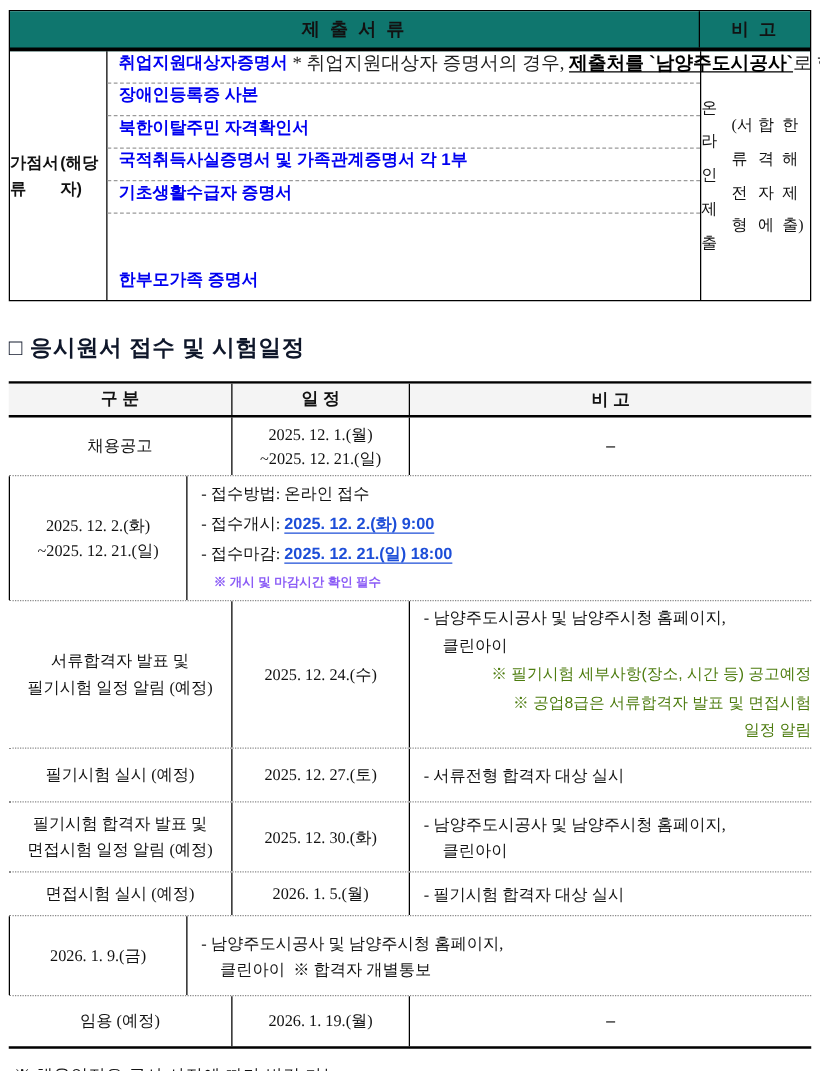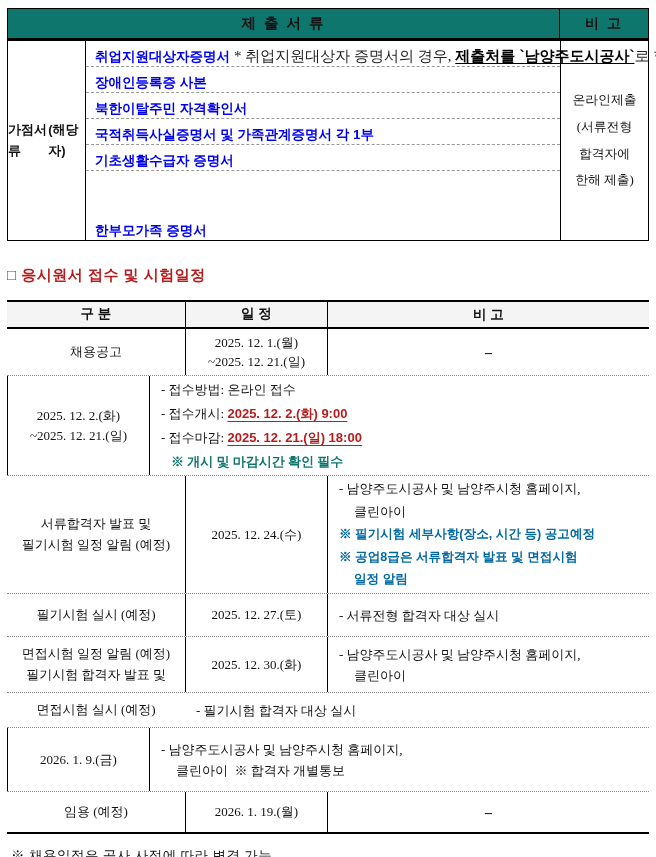--- a/index.html
+++ b/index.html
@@ -13,57 +13,57 @@
   .t1-h-docs{width:551px;display:flex;align-items:center;justify-content:center;
              font-family:"Liberation Sans",sans-serif;font-weight:bold;font-size:14.5px;
              letter-spacing:2px;border-right:1.2px solid #000;}
   .t1-h-remark{flex:1;display:flex;align-items:center;justify-content:center;
              font-family:"Liberation Sans",sans-serif;font-weight:bold;font-size:14px;letter-spacing:2px;}
   .t1-body{display:flex;height:199px;}
   .t1-category{width:77px;border-right:1.2px solid #000;display:flex;
              align-items:center;justify-content:center;font-weight:bold;font-size:13px;
              font-family:"Liberation Sans",sans-serif;line-height:1.55;}
   .t1-items{width:474px;display:flex;flex-direction:column;border-right:1.2px solid #000;}
-  .t1-item{flex:1;display:flex;align-items:flex-end;padding-left:9px;
+  .t1-item{flex:1;display:flex;align-items:flex-start;padding-left:9px;
            border-bottom:1px dashed #9a9a9a;white-space:nowrap;}
   .t1-item:last-child{border-bottom:none;margin-top:44px;}
   .blue-doc{color:#0000f0;font-weight:bold;font-size:13.5px;
             font-family:"Liberation Sans",sans-serif;}
   .note{font-size:15px;color:#222;margin-left:4px;}
   .note-emph{font-family:"Liberation Sans",sans-serif;font-weight:bold;color:#000;
              text-decoration:underline;text-underline-offset:2px;}
-  .t1-remark{flex:1;display:flex;flex-direction:column;align-items:center;justify-content:center;
+  .t1-remark{flex:1;display:flex;align-items:center;justify-content:center;
              font-size:12.8px;line-height:2.1;}
 
   
   .sec-title{margin:25px 0 15px 0;font-family:"Liberation Sans",sans-serif;
-             font-weight:900;font-size:15px;letter-spacing:0.5px;color:#b91c1c;}
+             font-weight:900;font-size:18px;letter-spacing:0.5px;color:#0f172a;}
 
   
   .t2{border-top:2px solid #000;border-bottom:2.2px solid #000;}
   .t2-row{display:flex;border-bottom:1px dotted #8a8a8a;}
   .t2-row:last-child{border-bottom:none;justify-content:center;}
   .t2-head{background:#f4f4f4;border-bottom:2.4px solid #000;height:25px;}
   .t2-head .cell{font-family:"Liberation Sans",sans-serif;font-weight:bold;font-size:13.5px;text-align:center;}
   .c-cat{width:178px;display:flex;flex-direction:column;align-items:center;justify-content:center;
          text-align:center;font-size:13px;line-height:1.55;}
   .c-date{width:141px;border-left:1.5px solid #000;border-right:1.5px solid #000;
           display:flex;flex-direction:column;align-items:center;justify-content:center;
           font-size:13px;line-height:1.5;}
   .c-rem{flex:1;display:flex;flex-direction:column;justify-content:center;
          padding-left:11px;font-size:13px;line-height:21px;}
   .rem-center{align-items:center;padding-left:0;}
   .dash{font-weight:bold;font-size:14px;}
   .lh-lg .c-rem{line-height:24px;}
   .lh-md .c-rem{line-height:22.5px;}
-  .lnk{color:#b91c1c;font-weight:bold;font-family:"Liberation Sans",sans-serif;
+  .lnk{color:#1d4ed8;font-weight:bold;font-family:"Liberation Sans",sans-serif;
        text-decoration:underline;text-underline-offset:2.5px;font-size:13px;}
-  .blue-b{color:#0f766e;font-weight:bold;font-family:Liberation Serif, serif;
-          font-size:13px;padding-left:10px;}
-  .b-goth{font-weight:bold;font-family:"Liberation Sans",sans-serif;font-size:12.6px;color:#0369a1;}
+  .blue-b{color:#8b5cf6;font-weight:bold;font-family:Liberation Sans, sans-serif;
+          font-size:10px;padding-left:10px;}
+  .b-goth{font-weight:normal;font-family:"Liberation Sans",sans-serif;font-size:12.6px;color:#4d7c0f;text-align:right;}
   .ind-sub{padding-left:15px;}
 
   
   .footnote{margin-top:13px;padding-left:4px;font-size:13.5px;letter-spacing:0.5px;}
 
   .h-r1{height:46px}.h-r2{height:99px}.h-r3{height:117px}.h-r4{height:42px}
   .h-r5{height:55px}.h-r6{height:34px}.h-r7{height:63px}.h-r8{height:40px}
 </style>
 </head>
 <body>
@@ -170,36 +170,39 @@
       <div class="c-date">
         <div>2025. 12. 27.(토)</div>
       </div>
       <div class="c-rem">
         <div>- 서류전형 합격자 대상 실시</div>
       </div>
     </div>
 
     <div class="t2-row h-r5">
       <div class="c-cat">
+        <div>필기시험 합격자 발표 및</div>
         <div>면접시험 일정 알림 (예정)</div>
-        <div>필기시험 합격자 발표 및</div>
       </div>
       <div class="c-date">
         <div>2025. 12. 30.(화)</div>
       </div>
       <div class="c-rem">
         <div>- 남양주도시공사 및 남양주시청 홈페이지,</div>
         <div class="ind-sub">클린아이</div>
       </div>
     </div>
 
     <div class="t2-row h-r6">
       <div class="c-cat">
         <div>면접시험 실시 (예정)</div>
       </div>
+      <div class="c-date">
+        <div>2026. 1. 5.(월)</div>
+      </div>
       <div class="c-rem">
         <div>- 필기시험 합격자 대상 실시</div>
       </div>
     </div>
 
     <div class="t2-row h-r7">
       <div class="c-date">
         <div>2026. 1. 9.(금)</div>
       </div>
       <div class="c-rem">

